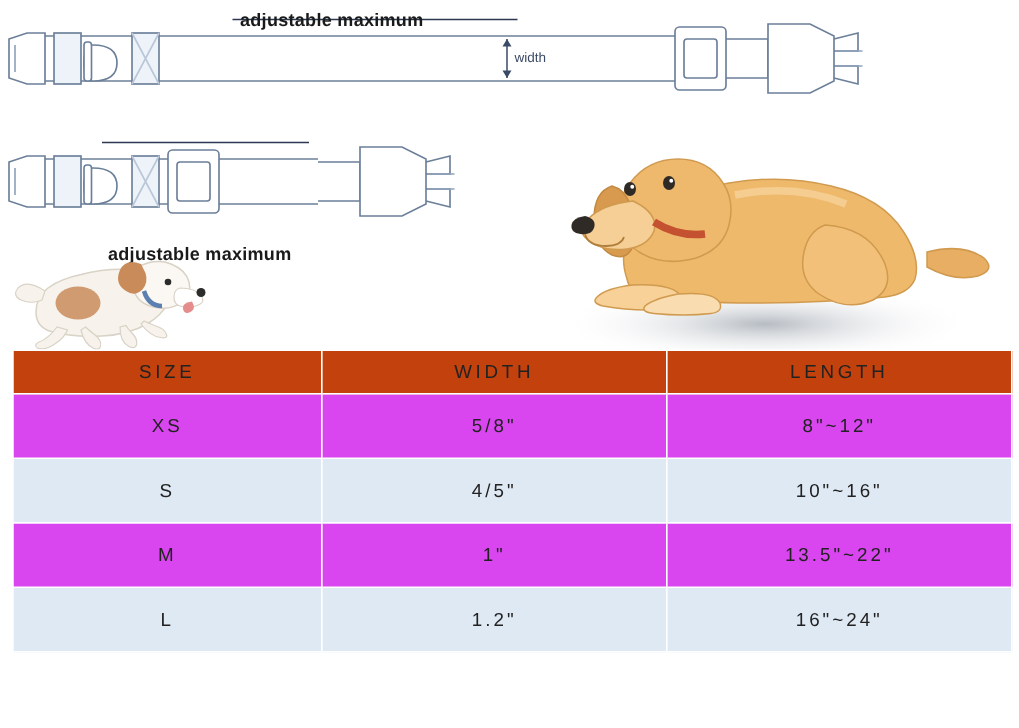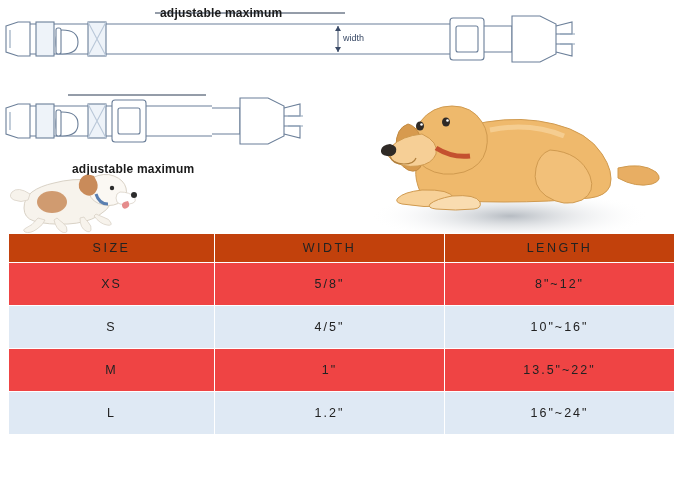--- a/index.html
+++ b/index.html
@@ -83,21 +83,21 @@
     letter-spacing: 2px;
     height: 42px;
     padding: 0;
   }
   .size-table thead th {
     background: #c2410c;
     height: 28px;
     letter-spacing: 2.5px;
   }
   .size-table tbody tr td {
-    background: #ef4444;
+    background: #d946ef;
   }
   .size-table tbody tr:nth-child(even) td {
     background: #dfe9f4;
   }
   .col-size { width: 205px; }
   .col-width { width: 229px; }
   .col-length { width: 229px; }
 </style>
 </head>
 <body>

